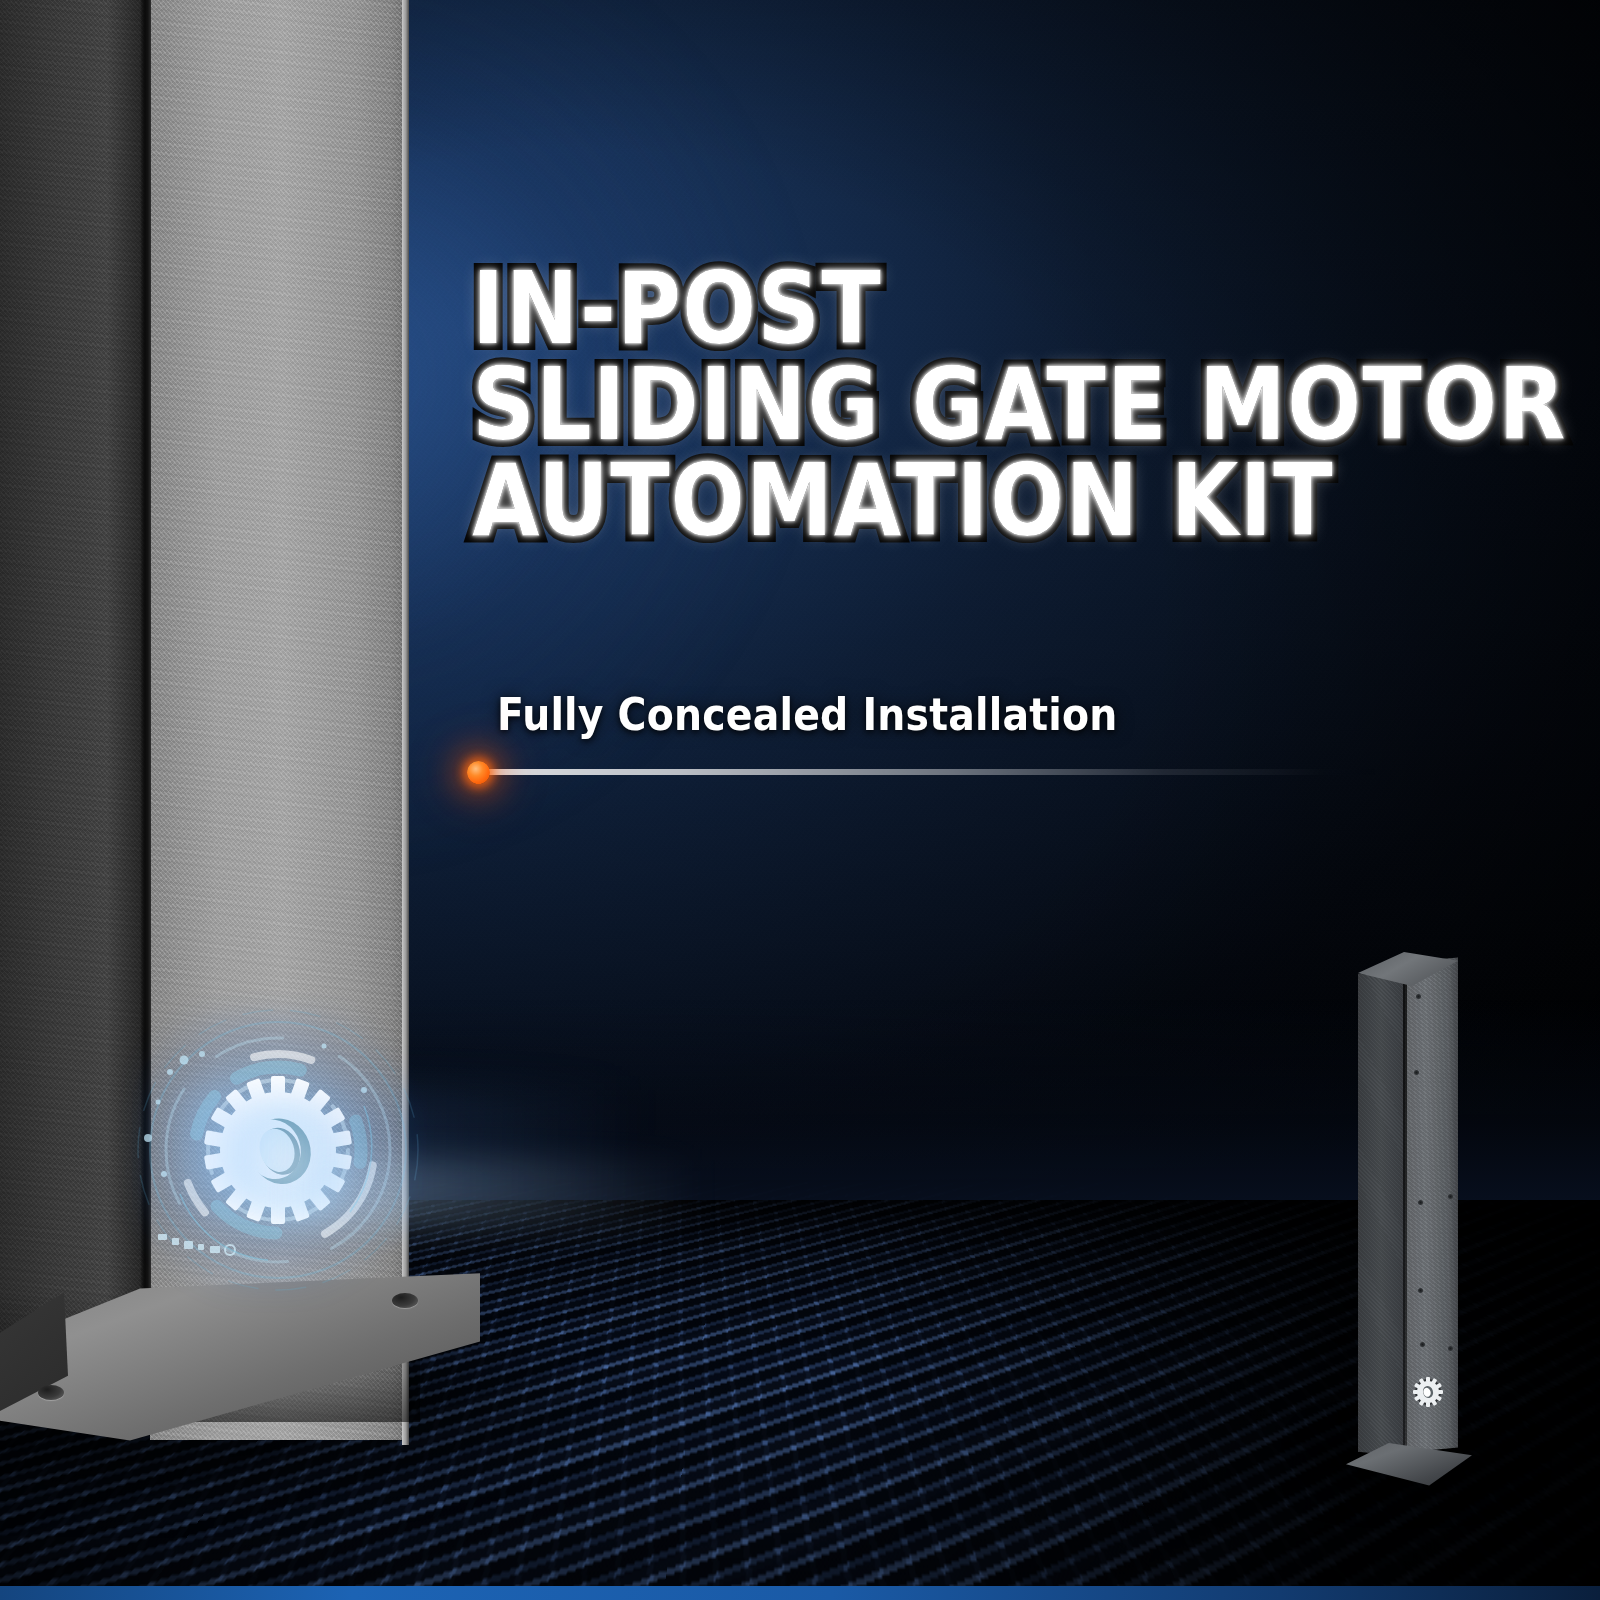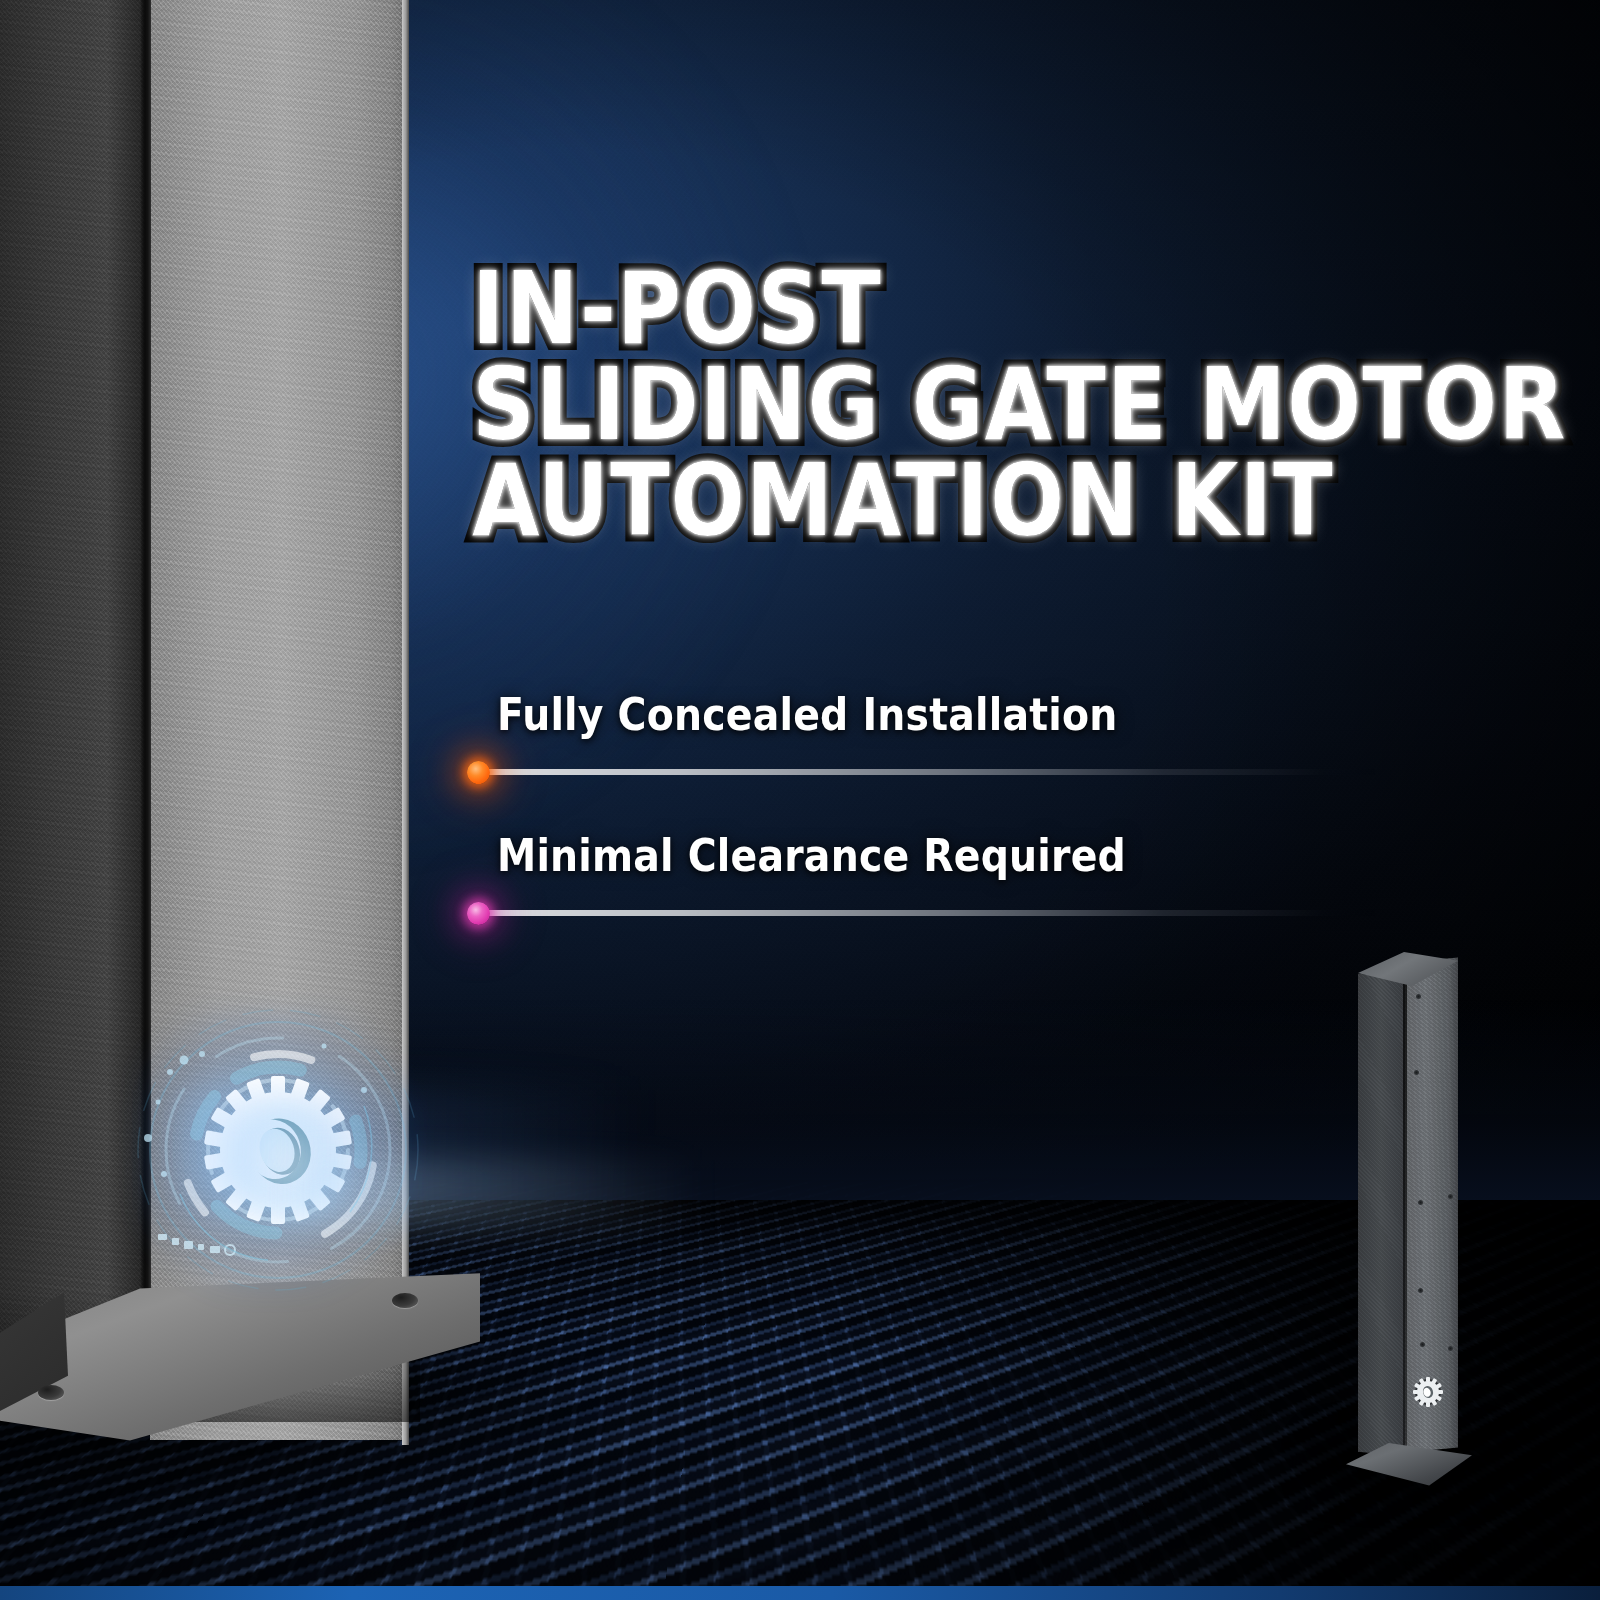--- a/index.html
+++ b/index.html
@@ -479,22 +479,16 @@
 
     <div class="feature">
       <div class="feature-text">Fully Concealed Installation</div>
       <div class="feature-rule"></div>
       <div class="feature-dot" style="background:radial-gradient(circle at 38% 34%, #ffc080 0%, #ff8a28 34%, #ff6a10 62%, #e04e00 100%);
                   box-shadow:0 0 10px 4px rgba(255,106,16,.75), 0 0 28px 12px rgba(255,90,10,.38), 0 0 48px 20px rgba(255,80,0,.16);"></div>
     </div>
 
 
 
-    <div class="feature">
-      <div class="feature-text">Minimal Clearance Required</div>
-      <div class="feature-rule"></div>
-      <div class="feature-dot" style="background:radial-gradient(circle at 38% 34%, #f8bce6 0%, #ec63c4 32%, #e03bb0 62%, #b01a86 100%);
-                  box-shadow:0 0 10px 4px rgba(224,59,176,.70), 0 0 28px 12px rgba(210,45,165,.34), 0 0 48px 20px rgba(195,30,150,.14);"></div>
-    </div>
 
   </div>
 
 </div>
 
 </body></html>

